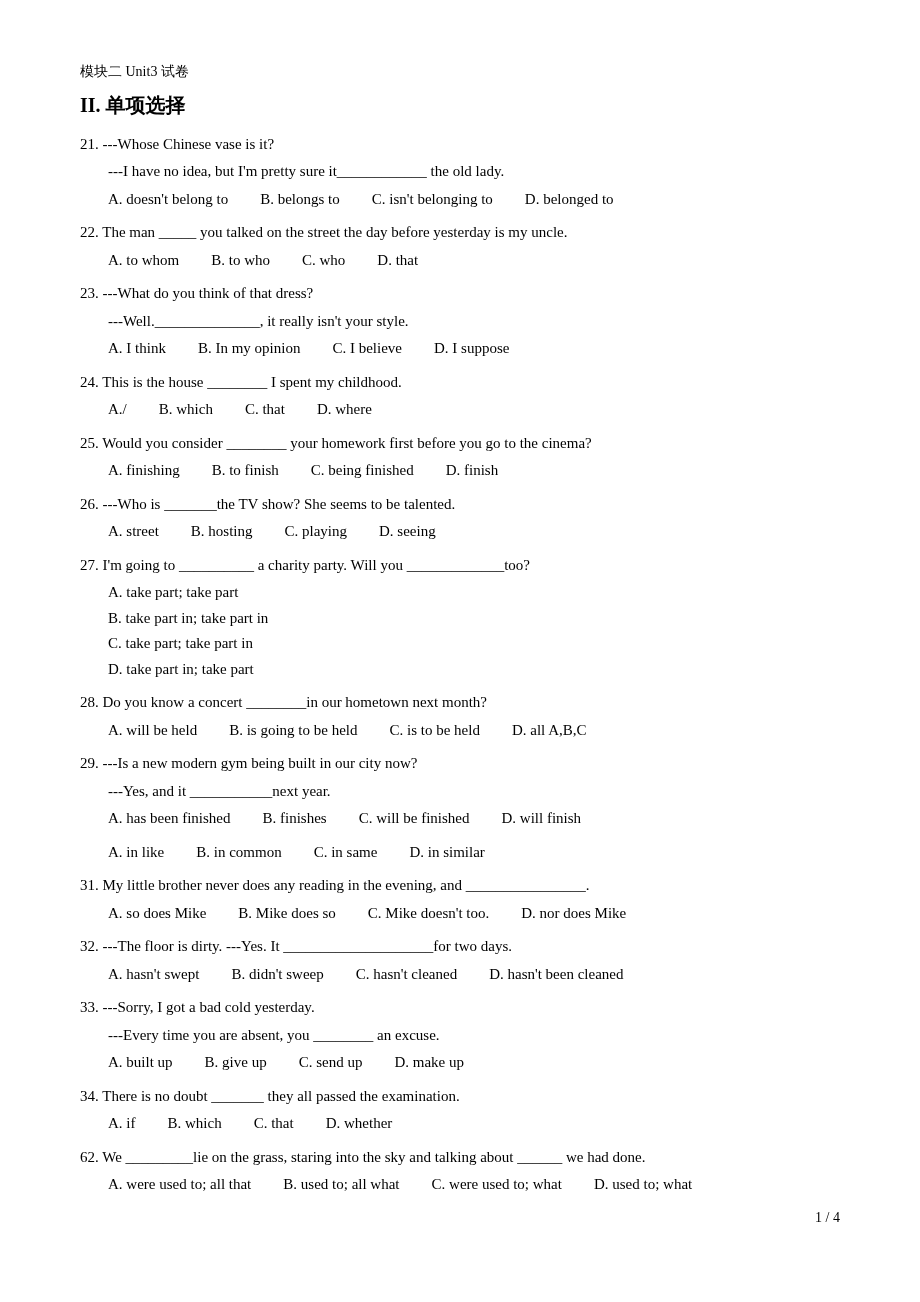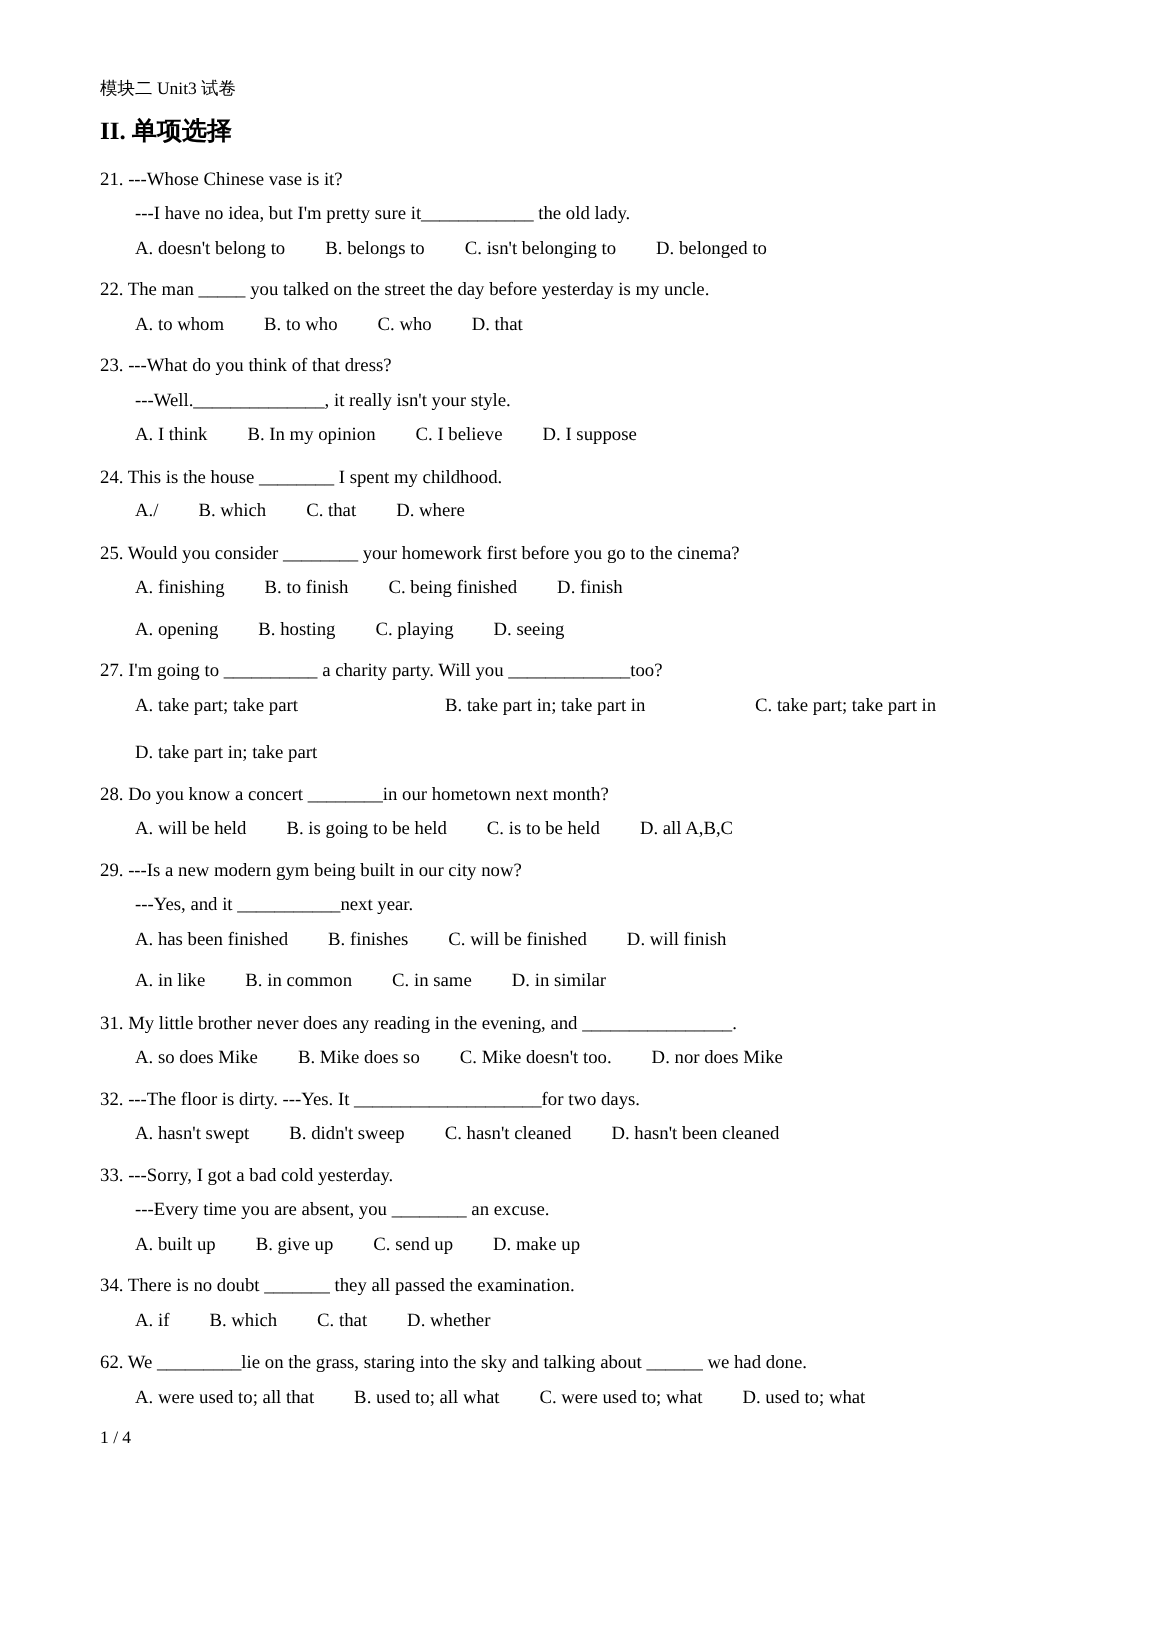--- a/index.html
+++ b/index.html
@@ -34,25 +34,25 @@
       padding-left: 28px;
       margin-bottom: 6px;
       display: flex;
       flex-wrap: wrap;
       gap: 0 32px;
     }
     .options-row-2col {
       padding-left: 28px;
       margin-bottom: 6px;
       display: grid;
-      grid-template-columns: 1fr 1fr 1fr;
-      gap: 12px;
+      grid-template-columns: 1fr;
+      gap: 0;
     }
     .footer {
-      text-align: left;
+      text-align: right;
       font-size: 14px;
     }
     .option-item {
       white-space: nowrap;
     }
   </style>
 </head>
 <body>
 
 <div class="page-title">模块二 Unit3 试卷</div>
@@ -100,22 +100,23 @@
     <div class="question-block">
       <div class="question-main">25. Would you consider ________ your homework first before you go to the cinema?</div>
       <div class="options-row">
         <span class="option-item">A. finishing</span>
         <span class="option-item">B. to finish</span>
         <span class="option-item">C. being finished</span>
         <span class="option-item">D. finish</span>
       </div>
     </div>
     <div class="question-block">
-      <div class="options-row">
-        <span class="option-item">A. opening</span>
+      <div class="question-main">26. ---Who is _______the TV show? She seems to be talented.</div>
+      <div class="options-row">
+        <span class="option-item">A. street</span>
         <span class="option-item">B. hosting</span>
         <span class="option-item">C. playing</span>
         <span class="option-item">D. seeing</span>
       </div>
     </div>
     <div class="question-block">
       <div class="question-main">27. I'm going to __________ a charity party. Will you _____________too?</div>
       <div class="options-row-2col">
         <span class="option-item">A. take part; take part</span>
         <span class="option-item">B. take part in; take part in</span>

